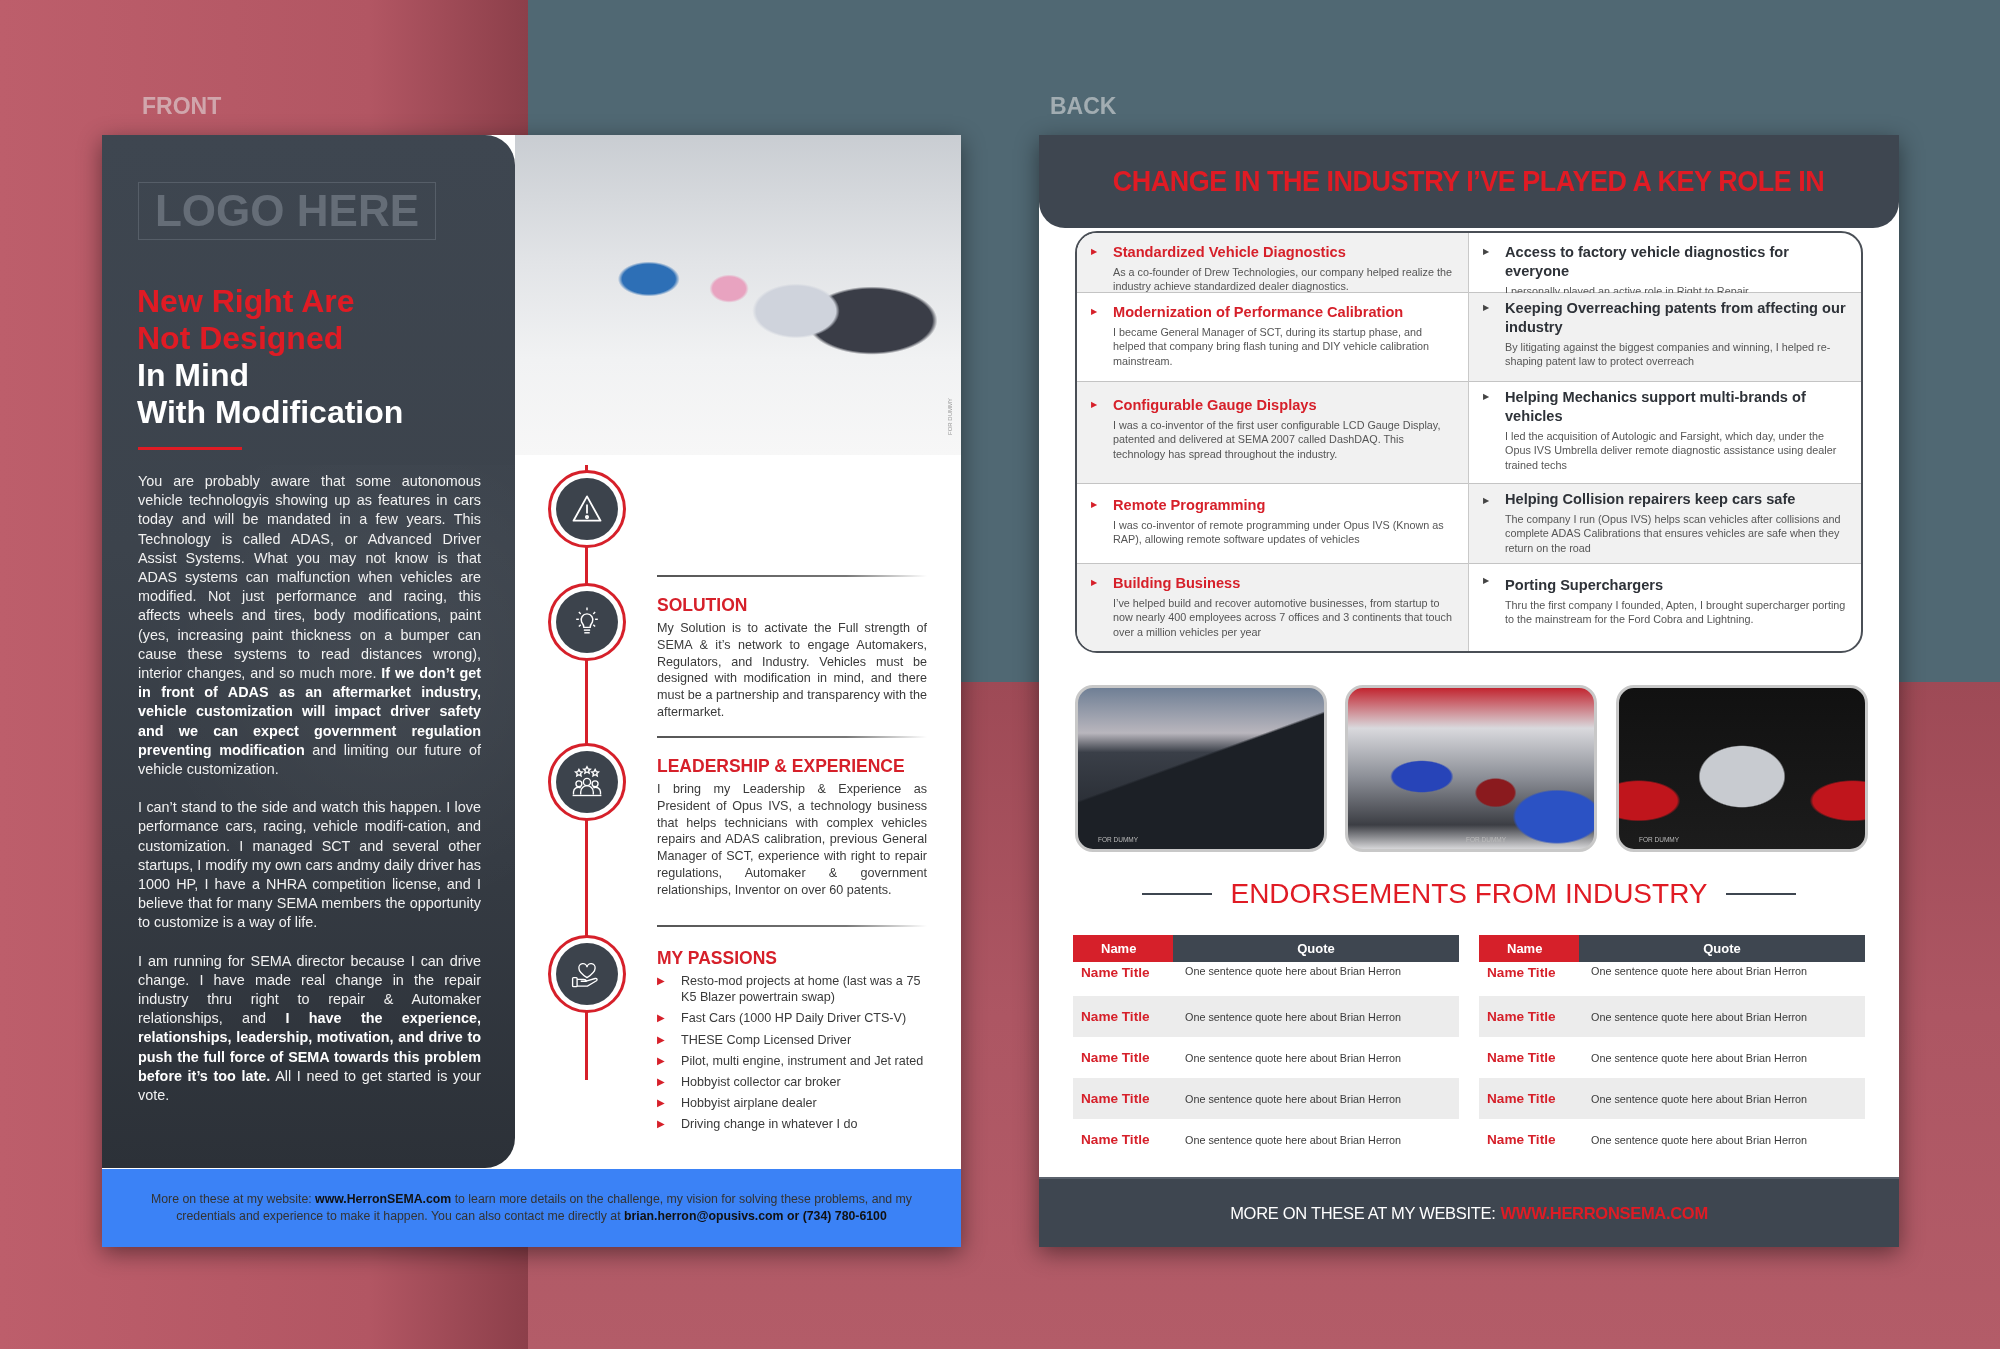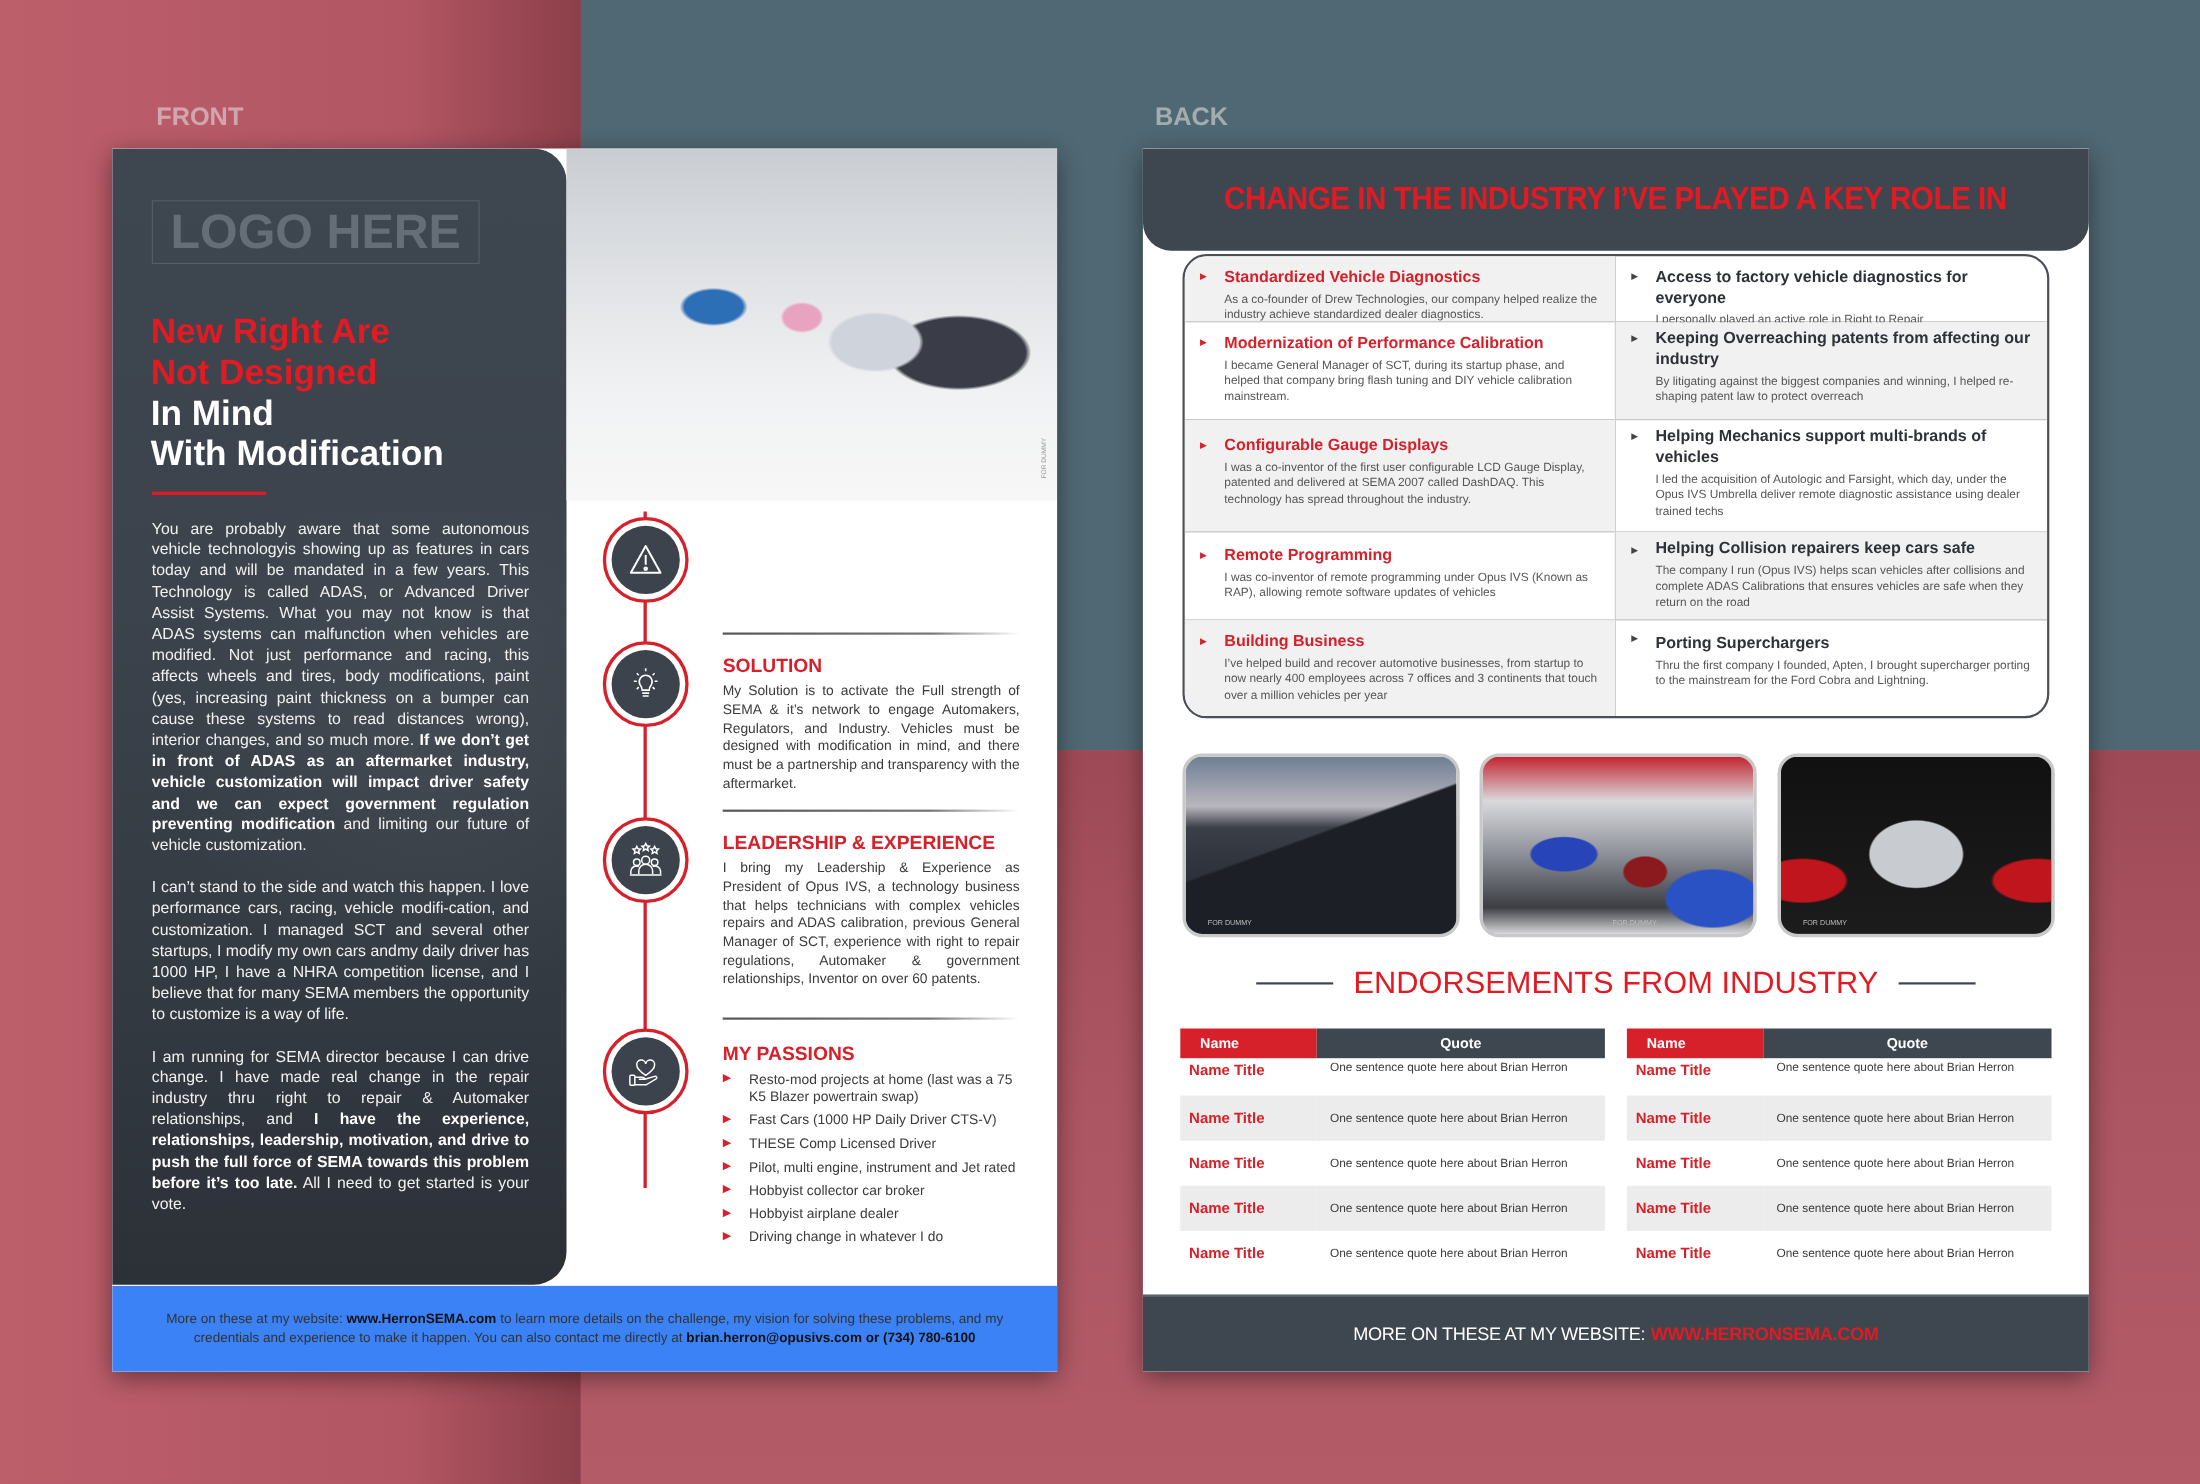--- a/index.html
+++ b/index.html
@@ -113,21 +113,21 @@
 
   .endorse-heading { position: absolute; left: 0; top: 743px; width: 860px; display: flex;
     align-items: center; justify-content: center; gap: 18px; }
   .endorse-heading .line { width: 70px; height: 2.5px; background: #3e4650; }
   .endorse-heading h2 { color: #e01b24; font-size: 28px; font-weight: normal; letter-spacing: 0px; }
 
   .endorse-table { position: absolute; top: 800px; width: 386px; border-collapse: collapse; }
   .endorse-table.left { left: 34px; }
   .endorse-table.right { left: 440px; }
   .endorse-table th { height: 27px; color: #fff; font-size: 13px; font-weight: bold; }
-  .endorse-table th.name-h { background: #d6202a; width: 124px; text-align: left; padding-left: 18px; }
+  .endorse-table th.name-h { background: #d6202a; width: 100px; text-align: left; padding-left: 28px; }
   .endorse-table th.quote-h { background: #3e4650; text-align: center; }
   .endorse-table td { height: 41px; }
   .endorse-table tr.shaded td { background: #ececec; }
   .endorse-table td.name { color: #d6202a; font-weight: bold; font-size: 13.6px; padding-left: 8px; vertical-align: middle; }
   .endorse-table td.quote { color: #3a3a3a; font-size: 10.8px; padding-left: 12px; vertical-align: middle; }
   .endorse-table tbody tr:first-child td { vertical-align: top; padding-top: 3px; height: 34px; }
 
   .back-footer { position: absolute; left: 0; top: 1042px; width: 860px; height: 70px;
     background: #3e4650; border-top: 2px solid #5a626c; display: flex; align-items: center; justify-content: center;
     font-size: 16.5px; color: #fff; letter-spacing: -0.3px; }

